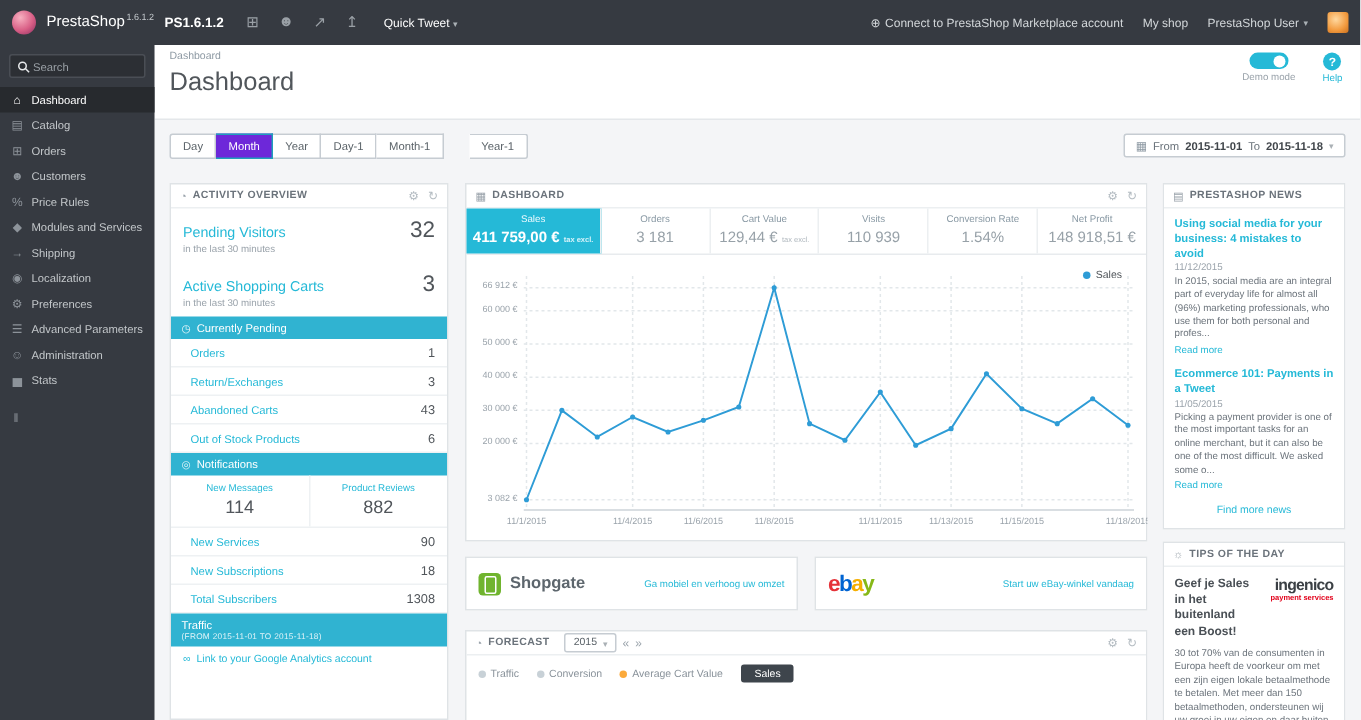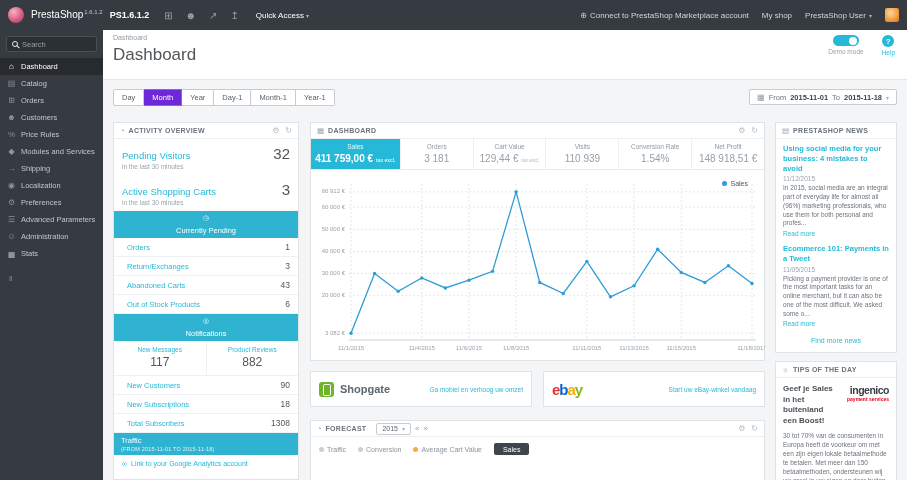--- a/index.html
+++ b/index.html
@@ -55,21 +55,21 @@
   .hc-label{font-size:6.5px;color:#9aa3ab;}
   .help-circle{width:12px;height:12px;border-radius:50%;background:#25b9d7;color:#fff;font-size:8px;
     display:flex;align-items:center;justify-content:center;font-weight:bold;}
   .help-label{font-size:6.5px;color:#25b9d7;}
 
   .toolbar{position:absolute;left:10px;right:10px;top:58px;height:18px;display:flex;align-items:center;}
   .btn-group{display:flex;}
   .btn{font-size:7.5px;color:#5a6268;background:#fff;border:1px solid #c6ccd2;border-left-width:0;
     padding:3px 8px;cursor:pointer;white-space:nowrap;}
   .btn:first-child{border-left-width:1px;border-radius:2px 0 0 2px;}
-  .btn:last-child{border-radius:0 2px 2px 0;}
+  .btn:last-child{border-radius:0 2px 2px 0;margin-left:17px;}
   .btn.active{background:#6d28d9;border-color:#1fa0bb;color:#fff;}
   .date-box{margin-left:auto;display:flex;align-items:center;gap:4px;background:#fff;
     border:1px solid #c6ccd2;border-radius:2px;padding:2.5px 7px;font-size:7.5px;color:#6a737b;cursor:pointer;}
   .date-box b{font-weight:bold;color:#41464b;}
   .cal-icon{color:#8d99a3;font-size:8px;}
 
   
   .panel{background:#fff;border:1px solid #dfe3e6;}
   .panel-header{height:16px;display:flex;align-items:center;gap:4px;padding:0 6px;
     border-bottom:1px solid #eceff1;}
@@ -80,21 +80,21 @@
 
   .col-activity{position:absolute;left:10px;top:92px;width:186px;height:358px;overflow:hidden;}
   .col-dash{position:absolute;left:207px;top:92px;width:455px;height:358px;overflow:hidden;}
   .col-news{position:absolute;left:672px;top:92px;width:122px;height:358px;overflow:hidden;}
 
   
   .big-row{padding:6px 8px 1px;display:flex;align-items:baseline;justify-content:space-between;}
   .big-label{font-size:9.5px;color:#25b9d7;cursor:pointer;}
   .big-value{font-size:15px;color:#51565b;}
   .big-sub{padding:0 8px 5px;font-size:6.5px;color:#9aa3ab;}
-  .cyan-bar{background:#30b3d1;color:#fff;padding:3px 7px;font-size:7.5px;display:flex;align-items:center;gap:4px;flex-direction:column;}
+  .cyan-bar{background:#30b3d1;color:#fff;padding:3px 7px;font-size:7.5px;display:flex;align-items:flex-end;gap:4px;}
   .cyan-bar .bar-icon{font-size:7px;opacity:.9;}
   .cyan-bar.two-line{display:block;}
   .bar-sub{display:block;font-size:5.5px;opacity:.85;margin-top:1px;letter-spacing:.2px;}
   .stat-row{display:flex;justify-content:space-between;align-items:center;
     padding:4px 8px 4px 13px;border-bottom:1px solid #eef1f3;}
   .stat-label{font-size:7.5px;color:#25b9d7;cursor:pointer;}
   .stat-value{font-size:8.5px;color:#51565b;}
   .notif-row{display:flex;border-bottom:1px solid #eef1f3;}
   .notif-cell{flex:1;text-align:center;padding:5px 2px 6px;cursor:pointer;}
   .notif-cell:first-child{border-right:1px solid #eef1f3;}
@@ -175,21 +175,21 @@
       <span>PrestaShop</span><sup>1.6.1.2</sup>
     </div>
     <div class="ps-badge">PS1.6.1.2</div>
     <div class="topbar-icons">
       <span class="tb-icon">⊞</span>
       <span class="tb-icon">☻</span>
       <span class="tb-icon">↗</span>
       <span class="tb-icon">↥</span>
     </div>
     <div class="quick-access">
-      <span>Quick Access</span>
+      <span>Quick Tweet</span>
       <span class="caret">▾</span>
     </div>
     <div class="topbar-right">
       <span class="tb-link">
         <span>⊕</span>
         <span>Connect to PrestaShop Marketplace account</span>
       </span>
       <span class="tb-link">My shop</span>
       <span class="tb-link">
         <span>PrestaShop User</span>
@@ -334,30 +334,30 @@
         <span class="stat-value">6</span>
       </div>
 
       <div class="cyan-bar">
         <span class="bar-icon">◎</span>
         <span>Notifications</span>
       </div>
       <div class="notif-row">
         <div class="notif-cell">
           <div class="notif-label">New Messages</div>
-          <div class="notif-value">117</div>
+          <div class="notif-value">114</div>
         </div>
         <div class="notif-cell">
           <div class="notif-label">Product Reviews</div>
           <div class="notif-value">882</div>
         </div>
       </div>
 
       <div class="stat-row">
-        <span class="stat-label">New Customers</span>
+        <span class="stat-label">New Services</span>
         <span class="stat-value">90</span>
       </div>
       <div class="stat-row">
         <span class="stat-label">New Subscriptions</span>
         <span class="stat-value">18</span>
       </div>
       <div class="stat-row">
         <span class="stat-label">Total Subscribers</span>
         <span class="stat-value">1308</span>
       </div>

